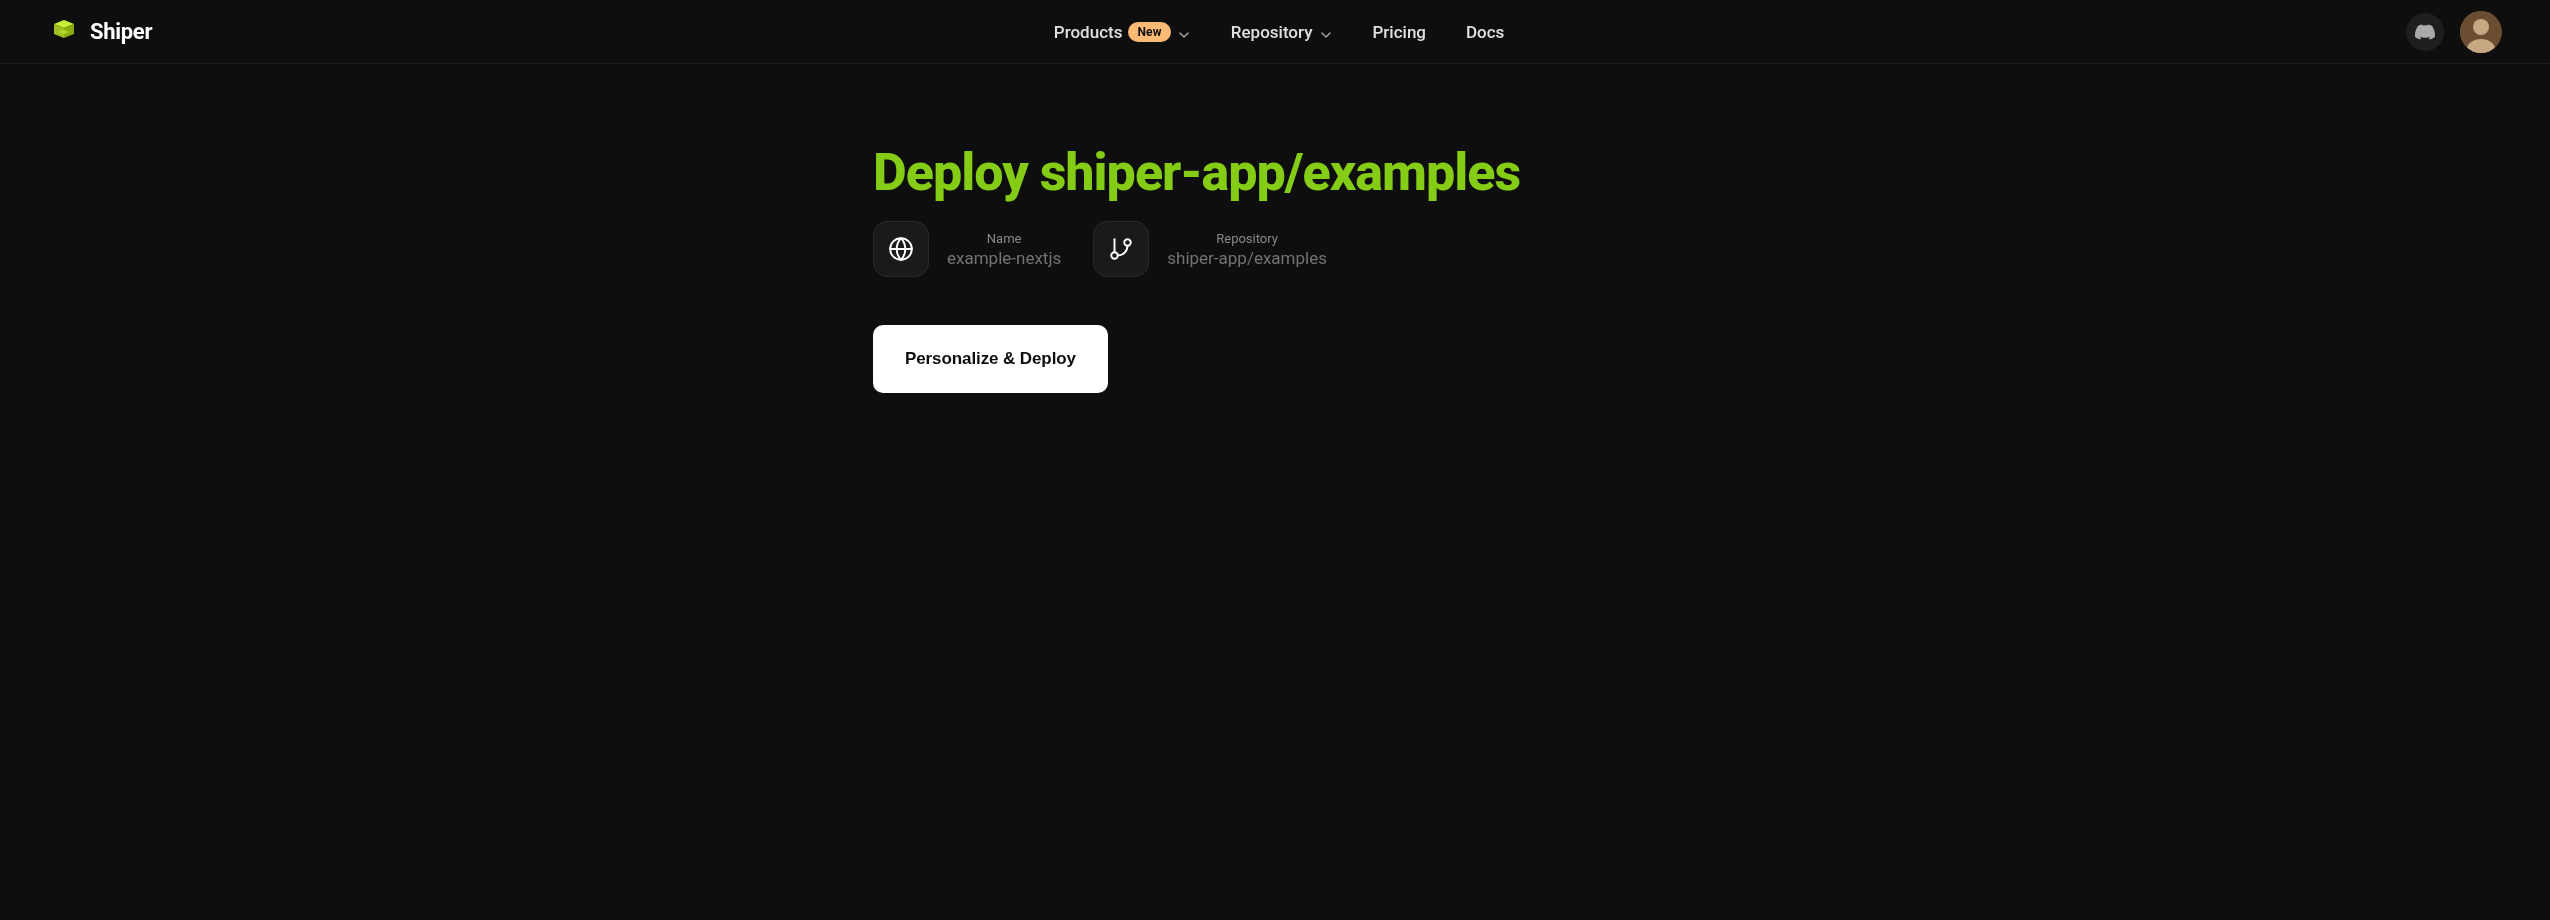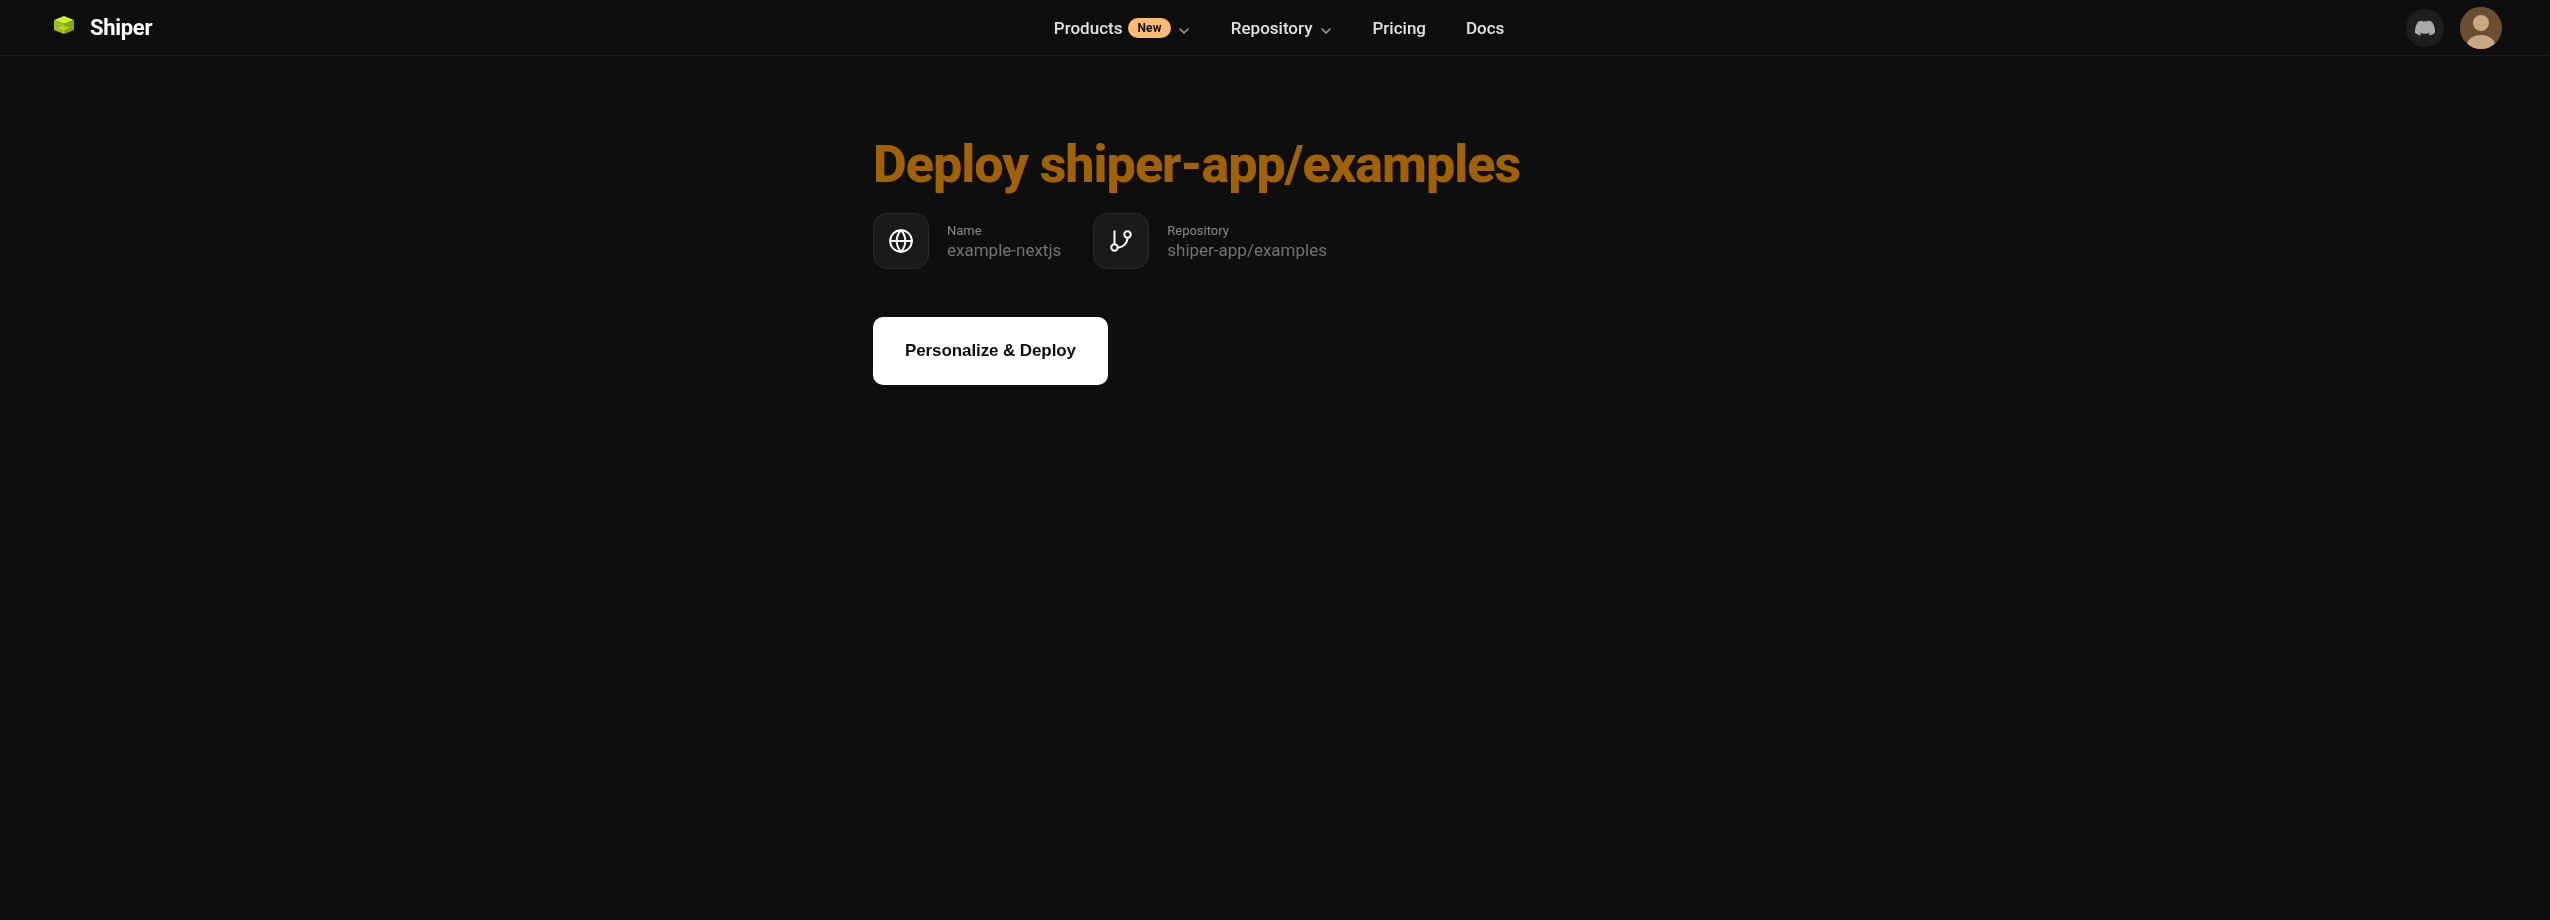--- a/index.html
+++ b/index.html
@@ -15,21 +15,21 @@
       min-height: 920px;
       width: 100%;
     }
 
     
     nav {
       display: flex;
       align-items: center;
       justify-content: space-between;
       padding: 0 48px;
-      height: 56px;
+      height: 64px;
       background-color: #0e0e0e;
       border-bottom: 1px solid #1e1e1e;
       position: sticky;
       top: 0;
       z-index: 100;
     }
 
     .nav-left {
       display: flex;
       align-items: center;
@@ -121,40 +121,41 @@
     
     main {
       max-width: 900px;
       margin: 0 auto;
       padding: 80px 48px 60px;
     }
 
     .page-title {
       font-size: 52px;
       font-weight: 800;
-      color: #a16207;
+      color: #84cc16;
       line-height: 1.1;
       margin-bottom: 20px;
       letter-spacing: -1px;
     }
 
     .page-subtitle {
       font-size: 18px;
       color: #888888;
       line-height: 1.55;
       max-width: 600px;
       margin-bottom: 48px;
     }
 
     
     .info-cards {
       display: flex;
       gap: 32px;
       margin-bottom: 48px;
       flex-wrap: wrap;
+      text-align: center;
     }
 
     .info-card {
       display: flex;
       align-items: center;
       gap: 18px;
     }
 
     .info-card-icon {
       width: 56px;

